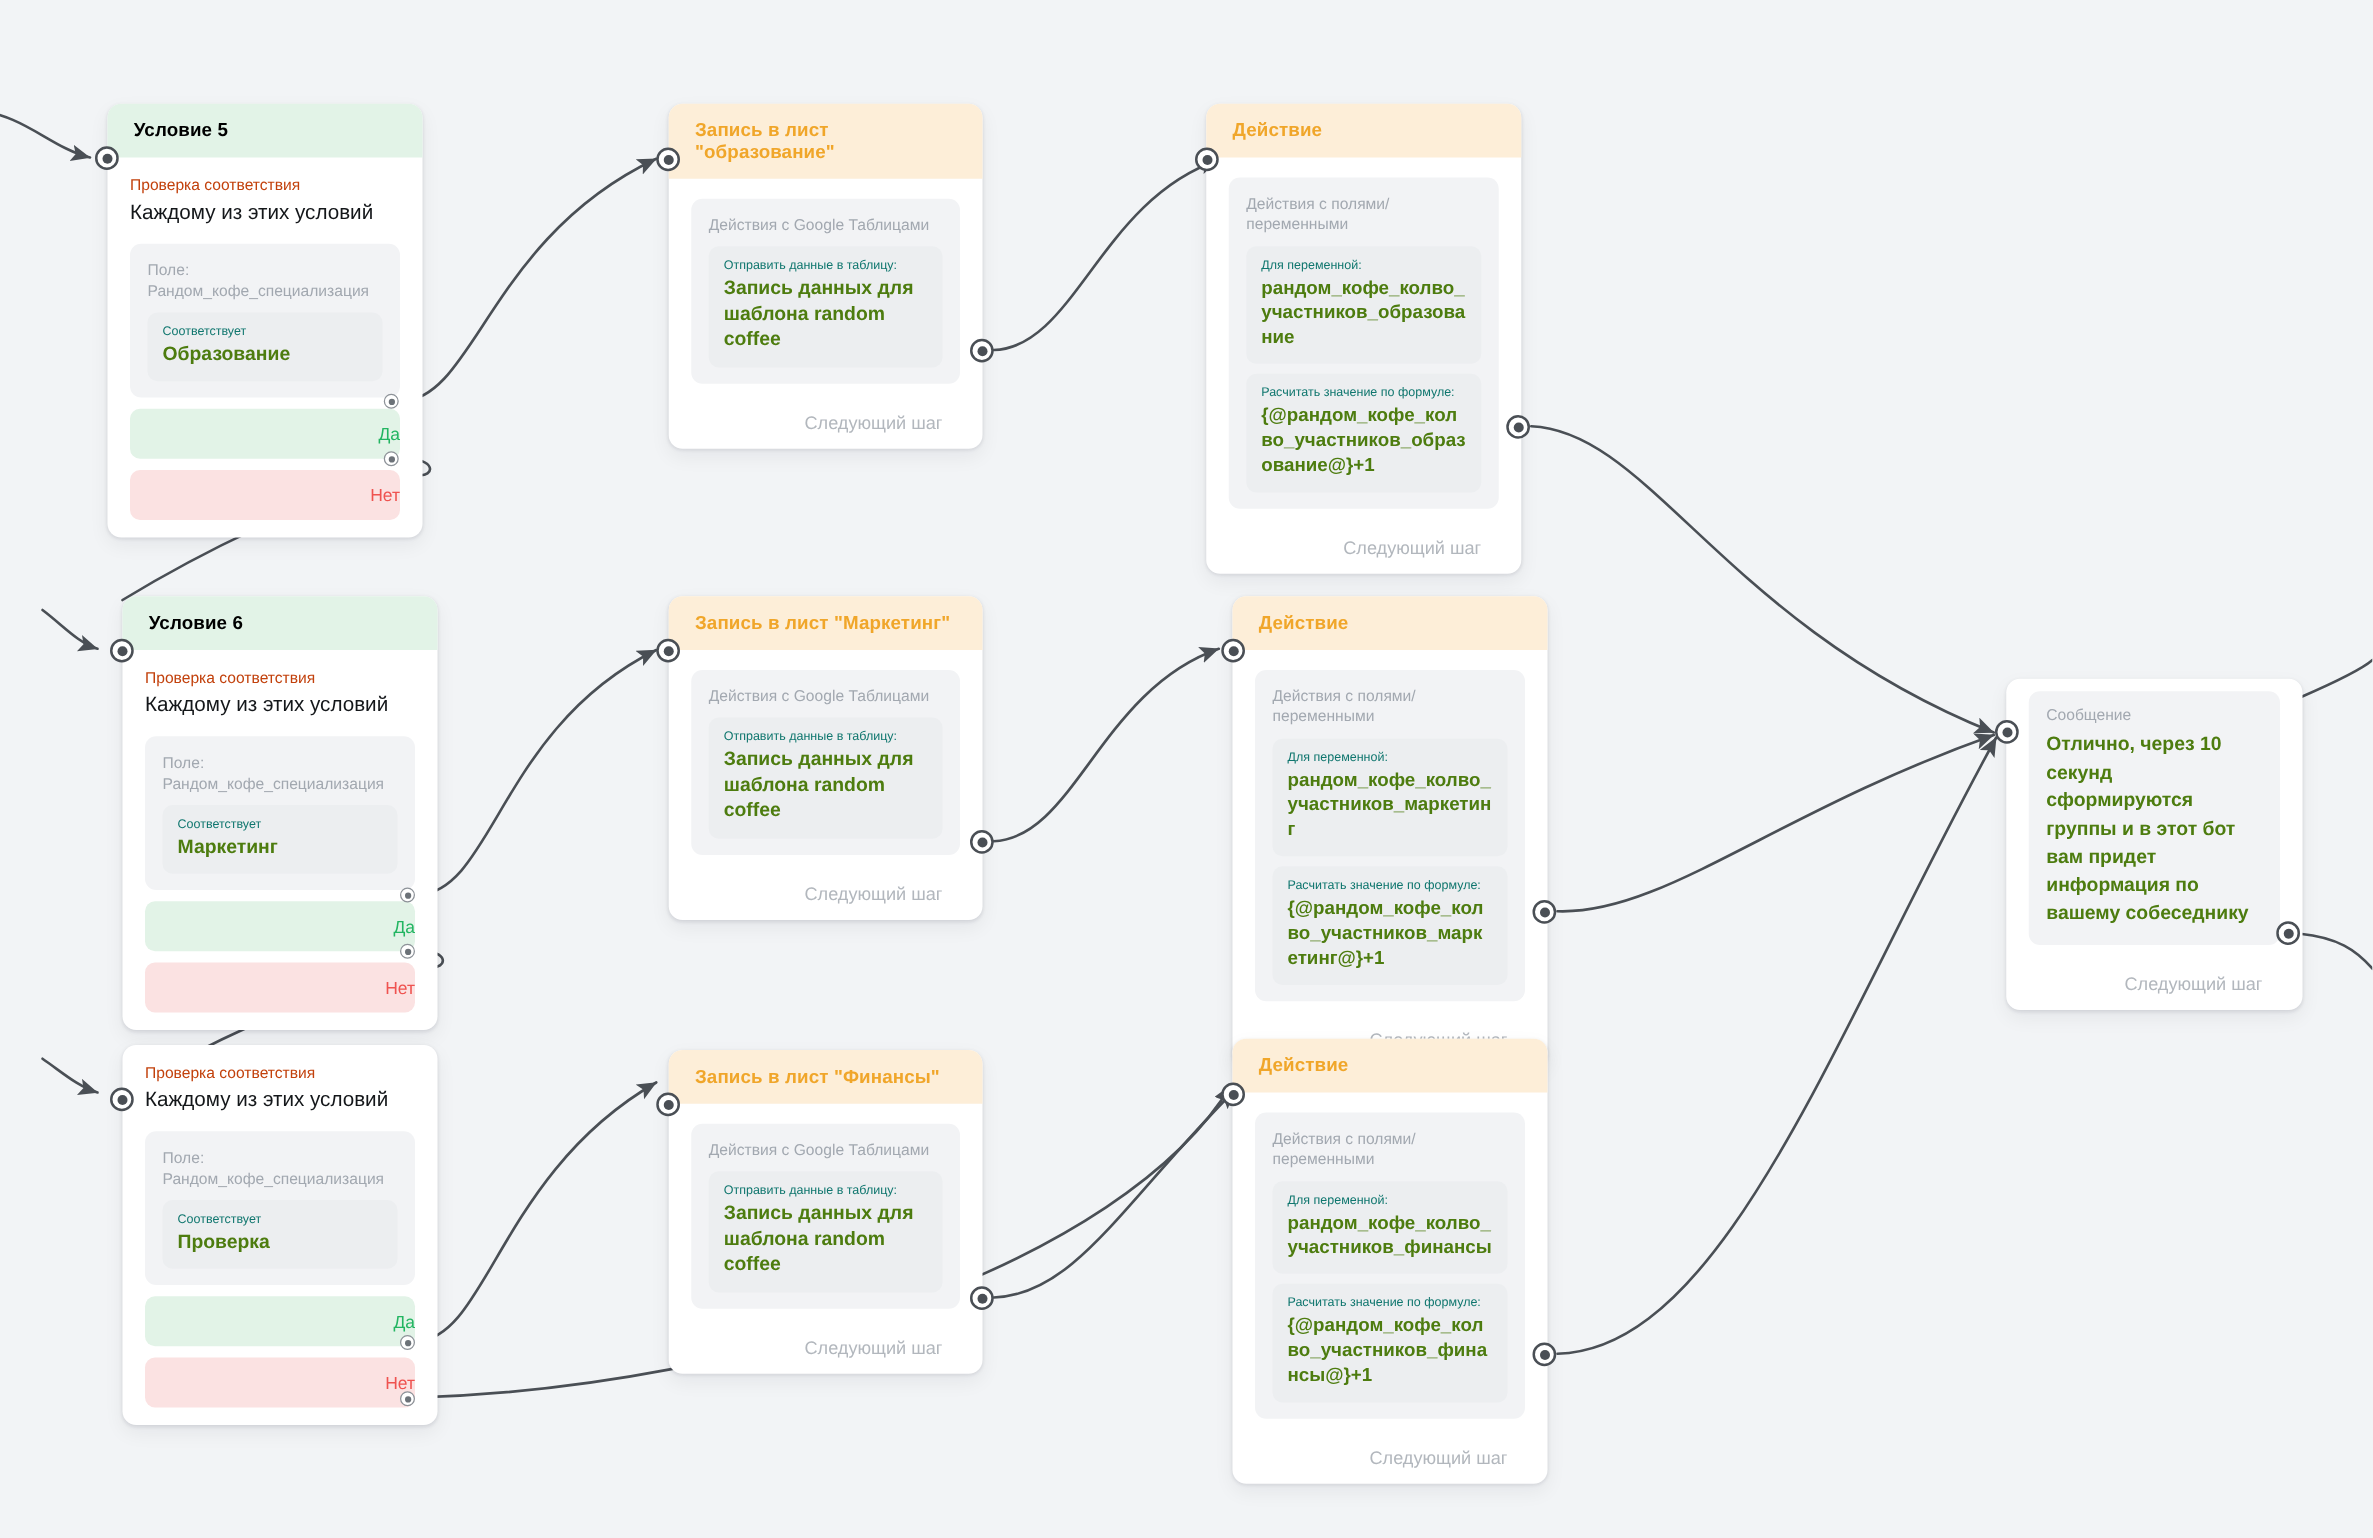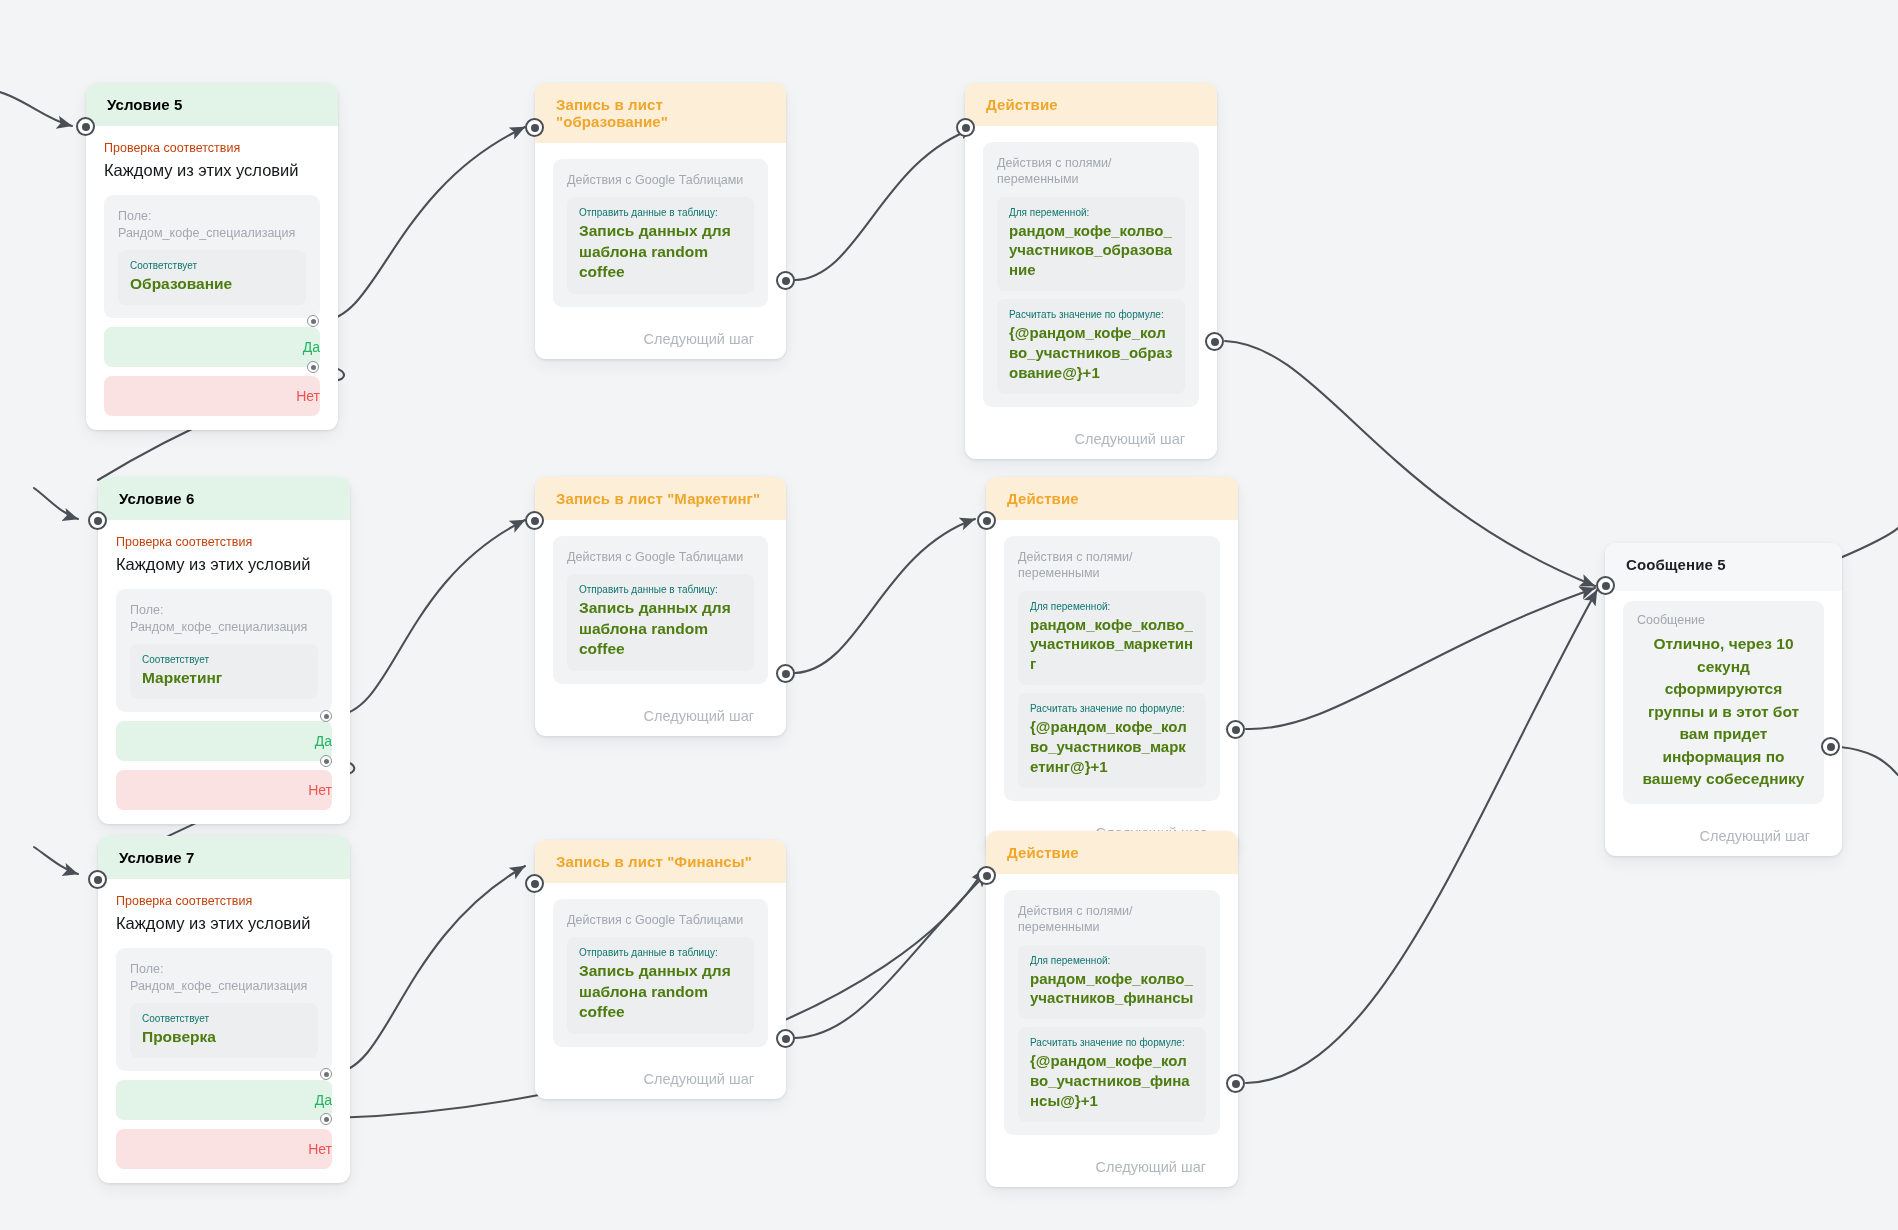--- a/index.html
+++ b/index.html
@@ -305,23 +305,20 @@
           <div class="field-value small">{@рандом_кофе_колво_участников_маркетинг@}+1</div>
         </div>
       </div>
     </div>
     <div class="nextstep">Следующий шаг</div>
   </div>
   <div class="port big" style="left:977px; top:511px;"></div>
   <div class="port big" style="left:1226px; top:720px;"></div>
 
   <div class="node" style="left:98px; top:836px; width:252px;">
-    <div class="node-head head-cond">
-      <span>Условие 7</span>
-    </div>
     <div class="node-body">
       <div class="sublabel">Проверка соответствия</div>
       <div class="maintext">Каждому из этих условий</div>
       <div class="group">
         <div class="group-label">Поле: Рандом_кофе_специализация</div>
         <div class="field">
           <div class="field-label">Соответствует</div>
           <div class="field-value">Проверка</div>
         </div>
       </div>
@@ -371,27 +368,24 @@
           <div class="field-value small">{@рандом_кофе_колво_участников_финансы@}+1</div>
         </div>
       </div>
     </div>
     <div class="nextstep">Следующий шаг</div>
   </div>
   <div class="port big" style="left:977px; top:866px;"></div>
   <div class="port big" style="left:1226px; top:1074px;"></div>
 
   <div class="node" style="left:1605px; top:543px; width:237px;">
-    <div class="node-head head-msg" style="padding-bottom:18px;">
-      <span>Сообщение 5</span>
-    </div>
     <div class="node-body" style="padding-top:4px;">
       <div class="group" style="margin-top:6px; padding-top:11px;">
         <div class="group-label" style="margin-bottom:5px;">Сообщение</div>
-        <div class="field-value" style="line-height:1.45;text-align:center;">Отлично, через 10 секунд сформируются группы и в этот бот вам придет информация по вашему собеседнику</div>
+        <div class="field-value" style="line-height:1.45;">Отлично, через 10 секунд сформируются группы и в этот бот вам придет информация по вашему собеседнику</div>
       </div>
     </div>
     <div class="nextstep">Следующий шаг</div>
   </div>
   <div class="port big" style="left:1596px; top:576px;"></div>
   <div class="port big" style="left:1821px; top:737px;"></div>
 
 </div>
 
 </body></html>

